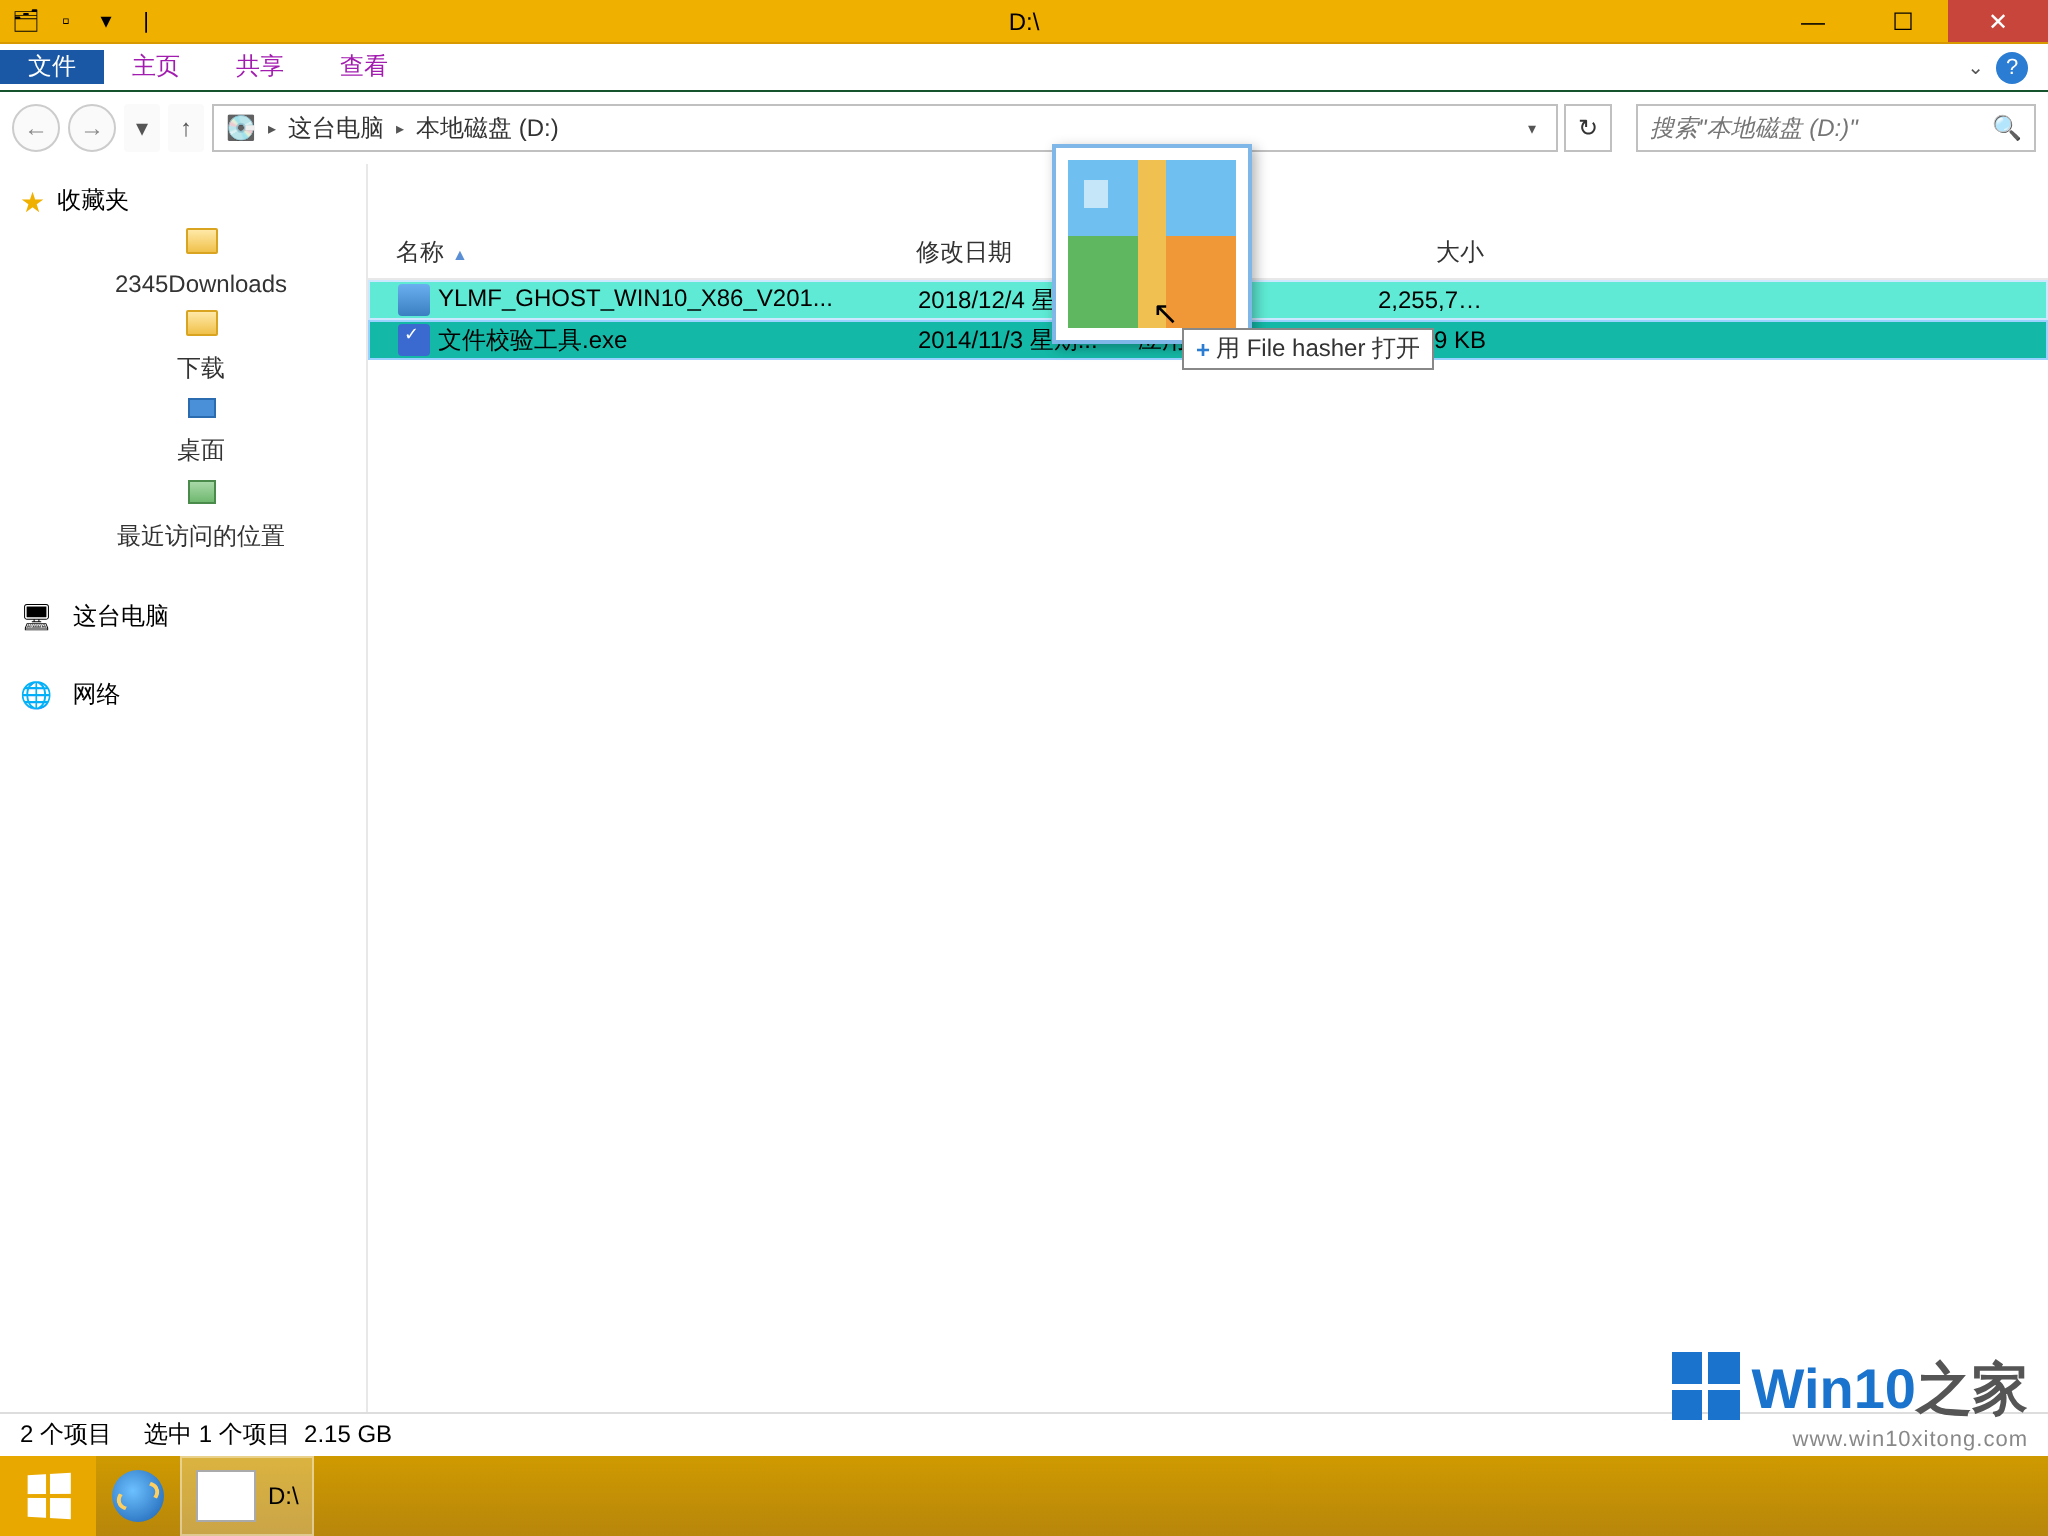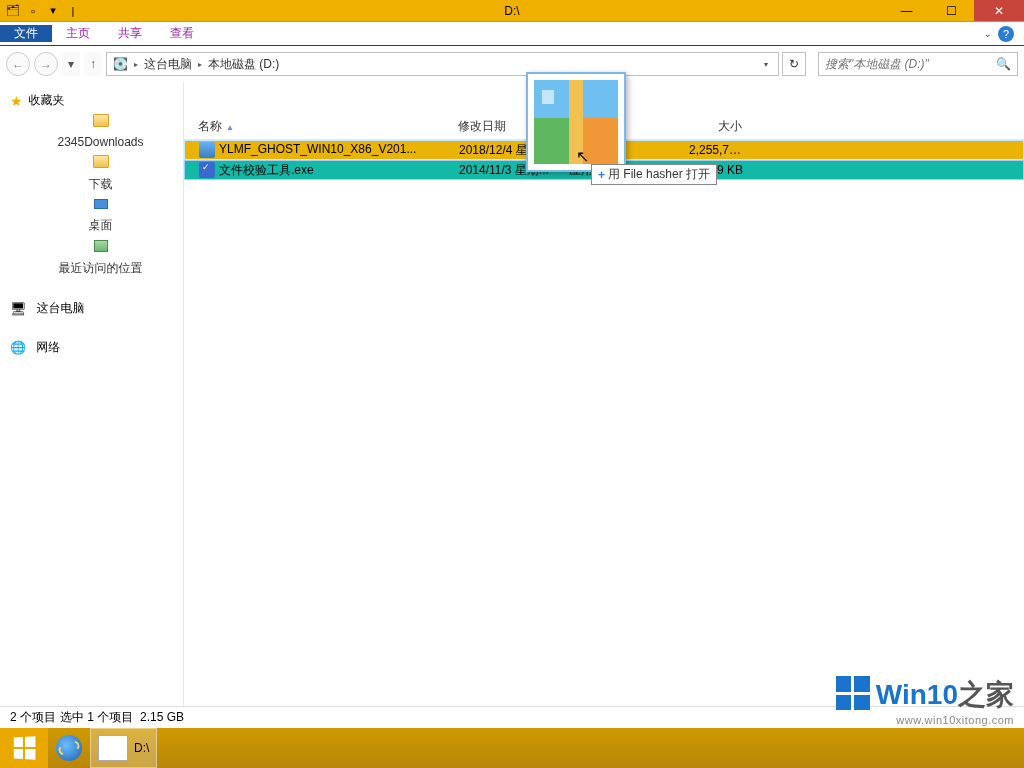--- a/index.html
+++ b/index.html
@@ -52,41 +52,41 @@
 .files .header { display: flex; font-size: 12px; color: #333; border-bottom: 1px solid #e8e8e8; height: 26px; align-items: center; padding-left: 6px; margin-top: 32px; }
 .files .header .col { padding: 0 8px; position: relative; }
 .files .header .col .sort { color: #5a8fd6; font-size: 8px; margin-left: 4px; }
 .col-name { width: 260px; }
 .col-date { width: 110px; }
 .col-type { width: 120px; }
 .col-size { width: 70px; text-align: right; }
 
 .row { display: flex; font-size: 12px; height: 20px; align-items: center; padding-left: 6px; }
 .row.sel { background: #14b8a6; border: 1px solid #99d1ff; }
-.row.hov { background: #eab308; border: 1px solid #cce8ff; }
+.row.hov { background: #5eead4; border: 1px solid #cce8ff; }
 .row .cell { padding: 0 8px; overflow: hidden; white-space: nowrap; text-overflow: ellipsis; }
 .row .ic { width: 16px; height: 16px; margin-right: 4px; display: inline-block; vertical-align: middle; }
 .ic.iso { background: linear-gradient(#6ab0f0,#3a80c0); border-radius: 2px; }
 .ic.exe { background: #3a6ad0; border-radius: 2px; position: relative; }
 .ic.exe::after { content: "✓"; color: #fff; font-size: 9px; position: absolute; left: 3px; top: 0; }
 
 
 .drag-thumb { position: absolute; left: 342px; top: -10px; width: 100px; height: 100px; border: 2px solid #7fb8e8; background: #fff; box-shadow: 2px 2px 6px rgba(0,0,0,0.3); }
 .drag-thumb .inner { position: absolute; inset: 6px; }
 .drag-thumb .zip { position: absolute; inset: 0; background: linear-gradient(90deg, #5fb85f 50%, #f09838 50%, #f09838); }
 .drag-thumb .belt { position: absolute; top: 0; bottom: 0; left: 42%; width: 14px; background: #f0c050; }
 .drag-thumb .toppart { position: absolute; top: 0; left: 0; right: 0; height: 38px; background: #6fc0f0; }
 .drag-thumb .mini { position: absolute; top: 10px; left: 8px; width: 12px; height: 14px; background: #fff; opacity: .6; }
 
 .tooltip { position: absolute; left: 407px; top: 82px; background: #fff; border: 1px solid #888; padding: 1px 6px; font-size: 12px; color: #333; display: flex; align-items: center; gap: 3px; z-index: 10; }
 .tooltip .plus { color: #2b7cd3; font-weight: bold; }
 .cursor { position: absolute; left: 392px; top: 65px; font-size: 16px; color: #000; z-index: 11; }
 
 
-.statusbar { height: 22px; border-top: 1px solid #ddd; display: flex; align-items: center; font-size: 12px; padding: 0 10px; gap: 4px; }
+.statusbar { height: 22px; border-top: 1px solid #ddd; display: flex; align-items: center; font-size: 12px; padding: 0 10px; gap: 16px; }
 
 
 .taskbar { height: 40px; background: linear-gradient(#cf9a00, #b8860b); display: flex; align-items: center; position: relative; }
 .taskbar .start { width: 48px; height: 100%; background: #e8a800; display: flex; align-items: center; justify-content: center; }
 .taskbar .winlogo { width: 22px; height: 22px; display: grid; grid-template-columns: 1fr 1fr; grid-template-rows: 1fr 1fr; gap: 2px; transform: perspective(40px) rotateY(-12deg); }
 .taskbar .winlogo div { background: #fff; }
 .taskbar .tbtn { height: 100%; padding: 0 8px; display: flex; align-items: center; gap: 6px; }
 .taskbar .tbtn.active { background: rgba(255,255,255,0.25); box-shadow: inset 0 0 0 1px rgba(255,255,255,0.4); }
 .taskbar .ie { width: 26px; height: 26px; border-radius: 50%; background: radial-gradient(circle at 40% 40%, #6cc0ff, #1a5fb0); position: relative; }
 .taskbar .ie::after { content: ""; position: absolute; inset: 6px 2px; border: 2px solid #ffd060; border-radius: 50%; border-top-color: transparent; border-bottom-color: transparent; transform: rotate(-20deg); }

